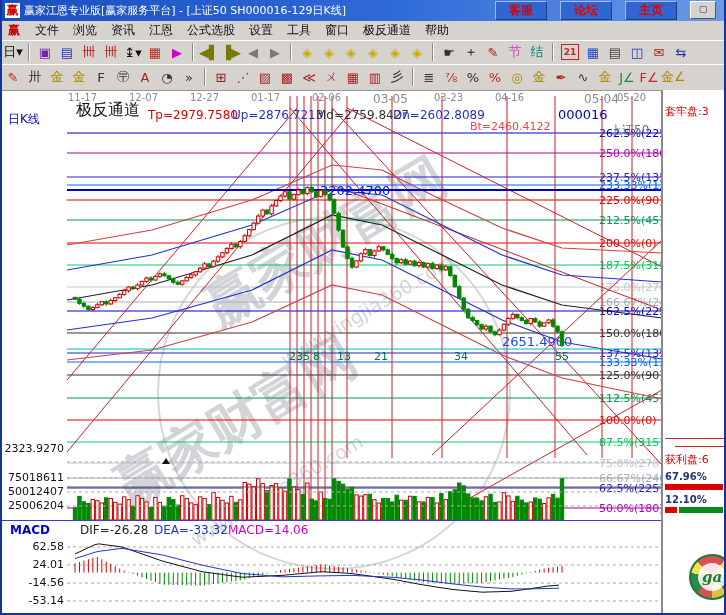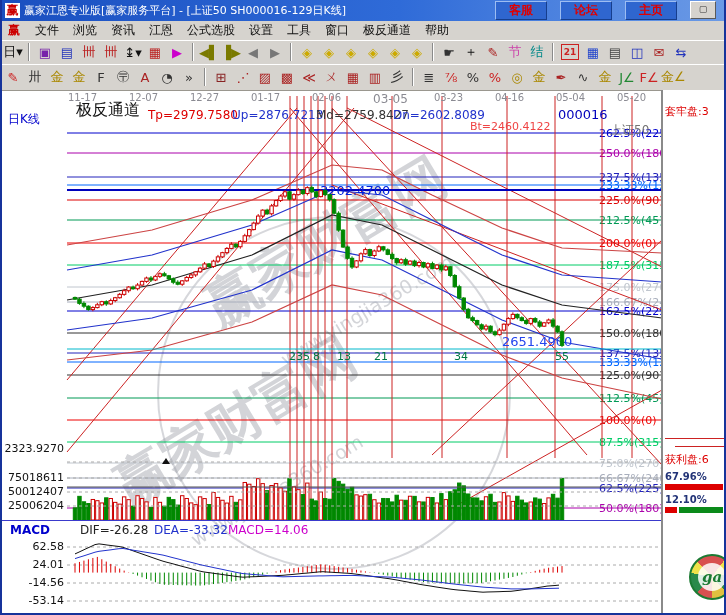--- a/index.html
+++ b/index.html
@@ -718,21 +718,21 @@
   <div class="ovl" style="left:6px;top:99px;font-size:12px;color:#0000cc;margin-top:12px;">日K线</div>
   <div id="dates-row">
       <div class="ovl" style="left: 66px; top: 92px; font-size: 10px; color: rgb(138, 138, 146);">11-17</div>
       <div class="ovl" style="left: 127px; top: 92px; font-size: 10px; color: rgb(138, 138, 146);">12-07</div>
       <div class="ovl" style="left: 188px; top: 92px; font-size: 10px; color: rgb(138, 138, 146); text-align: center;">12-27</div>
       <div class="ovl" style="left: 249px; top: 92px; font-size: 10px; color: rgb(138, 138, 146);">01-17</div>
       <div class="ovl" style="left: 310px; top: 92px; font-size: 10px; color: rgb(138, 138, 146);">02-06</div>
       <div class="ovl" style="left: 371px; top: 92px; font-size: 12px; color: rgb(138, 138, 146);">03-05</div>
       <div class="ovl" style="left: 432px; top: 92px; font-size: 10px; color: rgb(138, 138, 146);">03-23</div>
       <div class="ovl" style="left: 493px; top: 92px; font-size: 10px; color: rgb(138, 138, 146);">04-16</div>
-      <div class="ovl" style="left: 554px; top: 92px; font-size: 10px; color: rgb(138, 138, 146);">05-04</div>
+      <div class="ovl" style="left: 554px; top: 92px; font-size: 12px; color: rgb(138, 138, 146); padding-left: 28px;">05-04</div>
       <div class="ovl" style="left: 615px; top: 92px; font-size: 10px; color: rgb(138, 138, 146);">05-20</div>
     </div>
   <div class="ovl" style="left:74px;top:100px;font-size:16px;color:#111;">极反通道</div>
   <div class="ovl" style="left:146px;top:108px;font-size:12px;color:#dd0000;">Tp=2979.7580</div>
   <div class="ovl" style="left:230px;top:108px;font-size:12px;color:#2233cc;">Up=2876.7213</div>
   <div class="ovl" style="left:314px;top:108px;font-size:12px;color:#333;">Md=2759.8427</div>
   <div class="ovl" style="left:391px;top:108px;font-size:12px;color:#2233cc;">Dn=2602.8089</div>
   <div class="ovl" style="left:468px;top:120px;font-size:11px;color:#ef4444;">Bt=2460.4122</div>
   <div class="ovl" style="left:556px;top:107px;font-size:13px;color:#0000bb;">000016</div>
   <div class="ovl" style="left:608px;top:122px;font-size:12px;color:#737373;">上证50</div>

